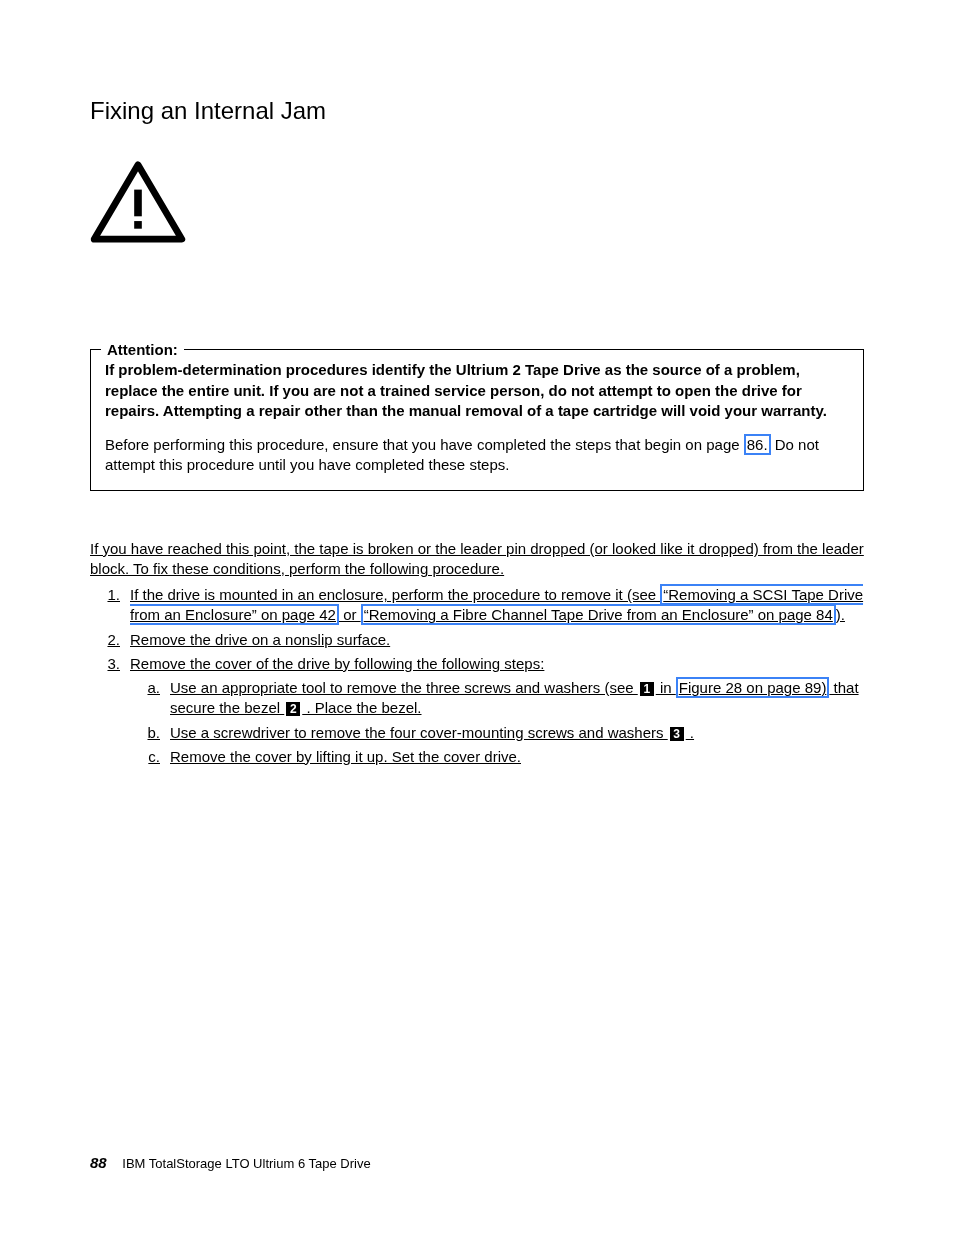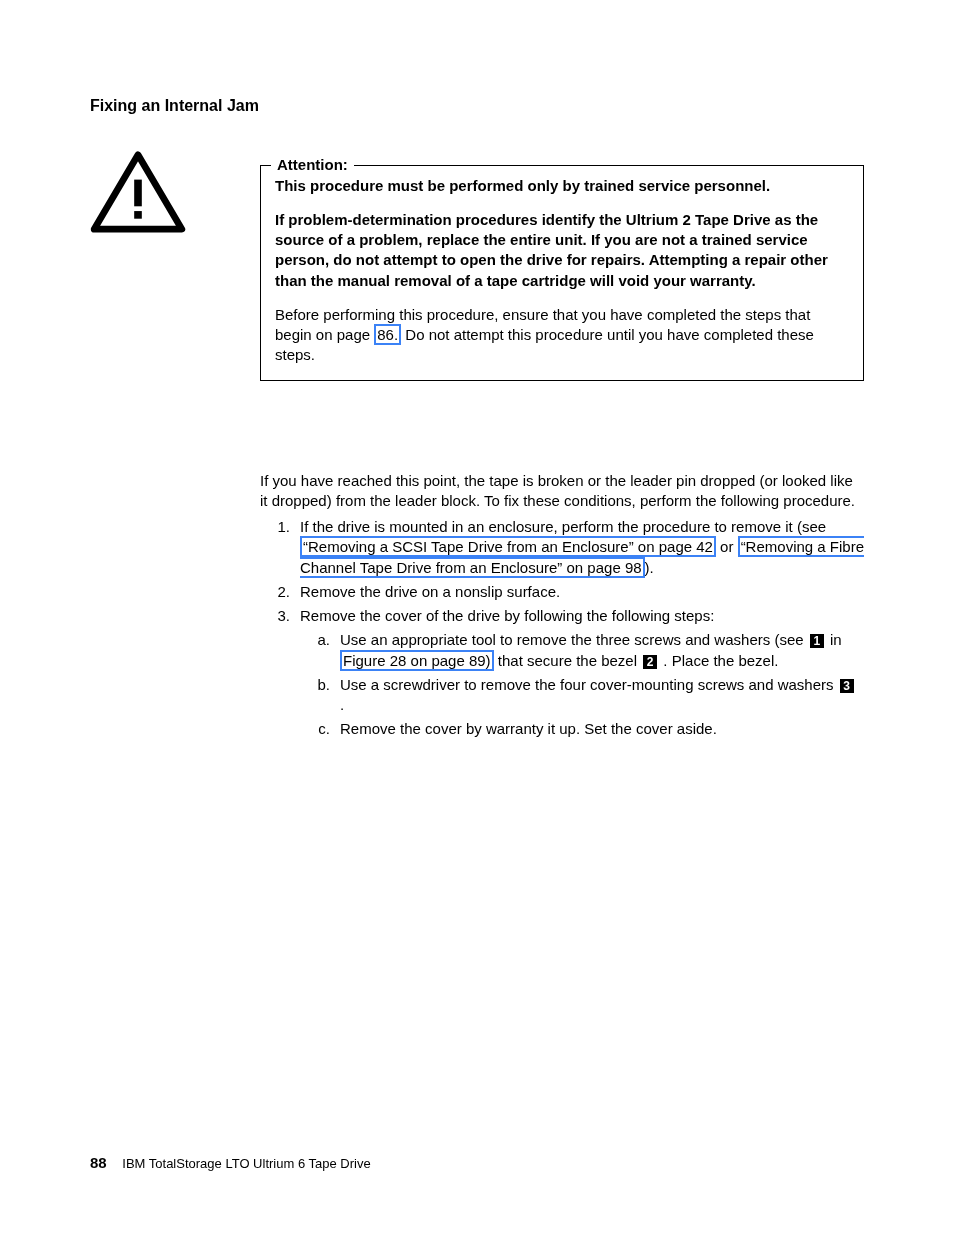--- a/index.html
+++ b/index.html
@@ -11,27 +11,28 @@
     padding: 0;
     width: 954px;
     height: 1235px;
     position: relative;
     line-height: 1.35;
   }
   .page {
     padding: 95px 90px 0 90px;
   }
   h2.title {
-    font-size: 16px;
-    font-weight: bold;
+    font-size: 24px;
+    font-weight: normal;
     margin: 0 0 30px 0;
   }
   .two-col {
     display: flex;
     align-items: flex-start;
+    flex-direction: column;
   }
   .left-col {
     width: 170px;
     flex: 0 0 170px;
     padding-top: 4px;
   }
   .right-col {
     flex: 1;
   }
   .caution-icon svg {
@@ -54,21 +55,22 @@
     font-size: 15px;
   }
   .attention-box p {
     margin: 0 0 14px 0;
   }
   .attention-box p:last-child {
     margin-bottom: 0;
   }
   .bold { font-weight: bold; }
   .body-text {
-    margin-top: 90px;
+    margin-top: 48px;
+    text-decoration: underline;
   }
   .body-text p { margin: 0 0 6px 0; }
   ol.num {
     list-style: none;
     padding: 0;
     margin: 6px 0 0 0;
   }
   ol.num > li {
     display: flex;
     margin-bottom: 4px;
@@ -120,20 +122,21 @@
   .footer {
     position: absolute;
     bottom: 62px;
     left: 90px;
     font-size: 13px;
   }
   .footer .pagenum {
     font-weight: bold;
     font-size: 15px;
     margin-right: 12px;
+    font-style: italic;
   }
 </style>
 </head>
 <body>
 
 <div class="page">
   <h2 class="title">Fixing an Internal Jam</h2>
 
   <div class="two-col">
     <div class="left-col">
@@ -142,35 +145,34 @@
           <polygon points="50,4 96,82 4,82" fill="none" stroke="#000" stroke-width="7" stroke-linejoin="round"></polygon>
           <rect x="46" y="30" width="8" height="28" fill="#000"></rect>
           <rect x="46" y="63" width="8" height="8" fill="#000"></rect>
         </svg>
       </span>
     </div>
 
     <div class="right-col">
       <div class="attention-box">
         <span class="legend">Attention:</span>
-        <p class="bold">This procedure must be performed only by trained service personnel.</p>
         <p class="bold">If problem-determination procedures identify the Ultrium 2 Tape Drive as the source of a problem, replace the entire unit. If you are not a trained service person, do not attempt to open the drive for repairs. Attempting a repair other than the manual removal of a tape cartridge will void your warranty.</p>
         <p>
           <span>Before performing this procedure, ensure that you have completed the steps that begin on page </span><span class="xref">86.</span><span> Do not attempt this procedure until you have completed these steps.</span>
         </p>
       </div>
 
       <div class="body-text">
         <p>If you have reached this point, the tape is broken or the leader pin dropped (or looked like it dropped) from the leader block. To fix these conditions, perform the following procedure.</p>
 
         <ol class="num">
           <li>
             <span class="marker">1.</span>
             <span class="content">
-              <span>If the drive is mounted in an enclosure, perform the procedure to remove it (see </span><span class="xref">“Removing a SCSI Tape Drive from an Enclosure” on page 42</span><span> or </span><span class="xref">“Removing a Fibre Channel Tape Drive from an Enclosure” on page 98</span><span>).</span>
+              <span>If the drive is mounted in an enclosure, perform the procedure to remove it (see </span><span class="xref">“Removing a SCSI Tape Drive from an Enclosure” on page 42</span><span> or </span><span class="xref">“Removing a Fibre Channel Tape Drive from an Enclosure” on page 84</span><span>).</span>
             </span>
           </li>
           <li>
             <span class="marker">2.</span>
             <span class="content">Remove the drive on a nonslip surface.</span>
           </li>
           <li>
             <span class="marker">3.</span>
             <span class="content">
               <span>Remove the cover of the drive by following the following steps:</span>
@@ -182,21 +184,21 @@
                   </span>
                 </li>
                 <li>
                   <span class="marker">b.</span>
                   <span class="content">
                     <span>Use a screwdriver to remove the four cover-mounting screws and washers </span><span class="callout">3</span><span> .</span>
                   </span>
                 </li>
                 <li>
                   <span class="marker">c.</span>
-                  <span class="content">Remove the cover by warranty it up. Set the cover aside.</span>
+                  <span class="content">Remove the cover by lifting it up. Set the cover drive.</span>
                 </li>
               </ol>
             </span>
           </li>
         </ol>
       </div>
     </div>
   </div>
 </div>
 

